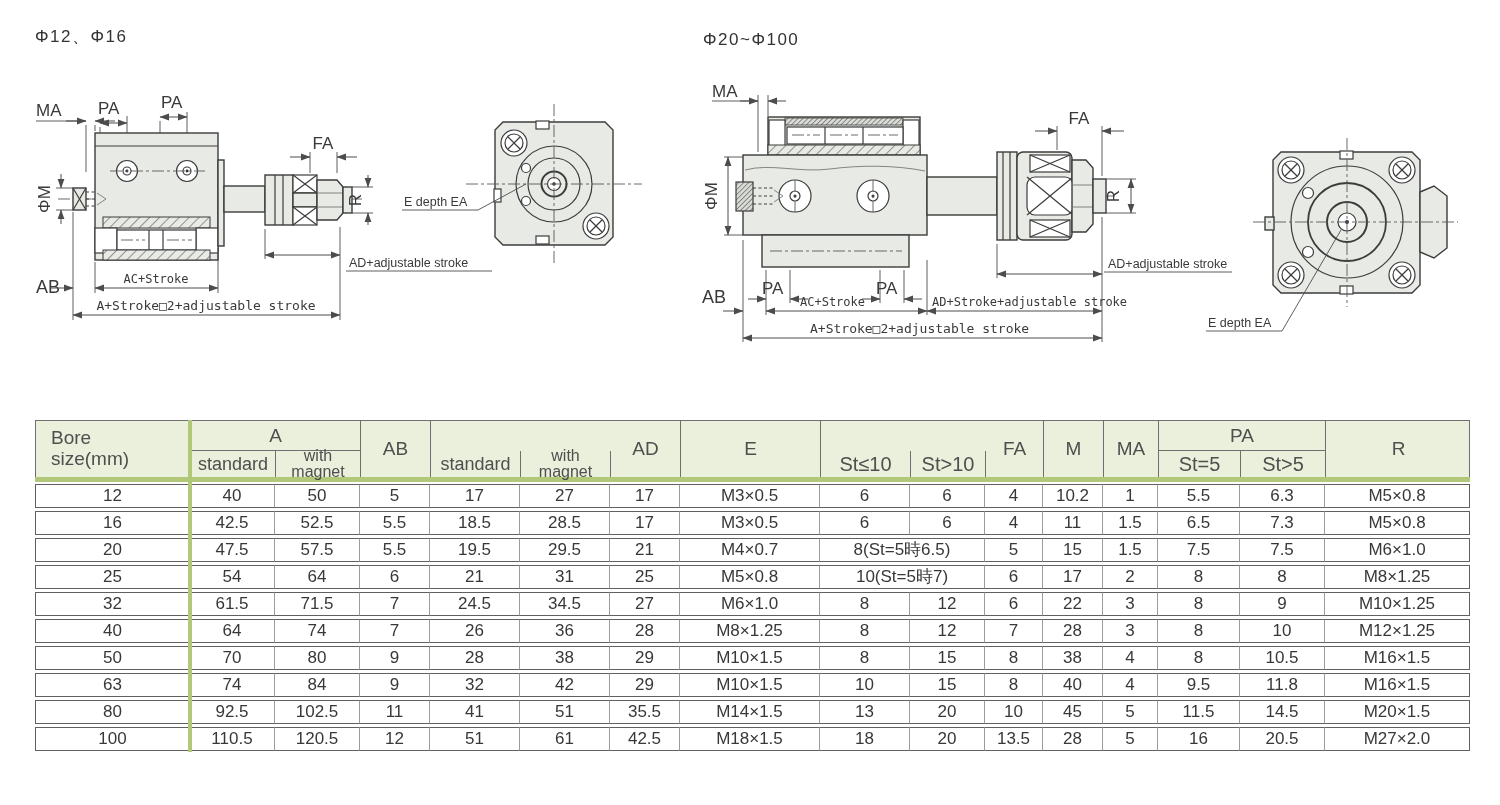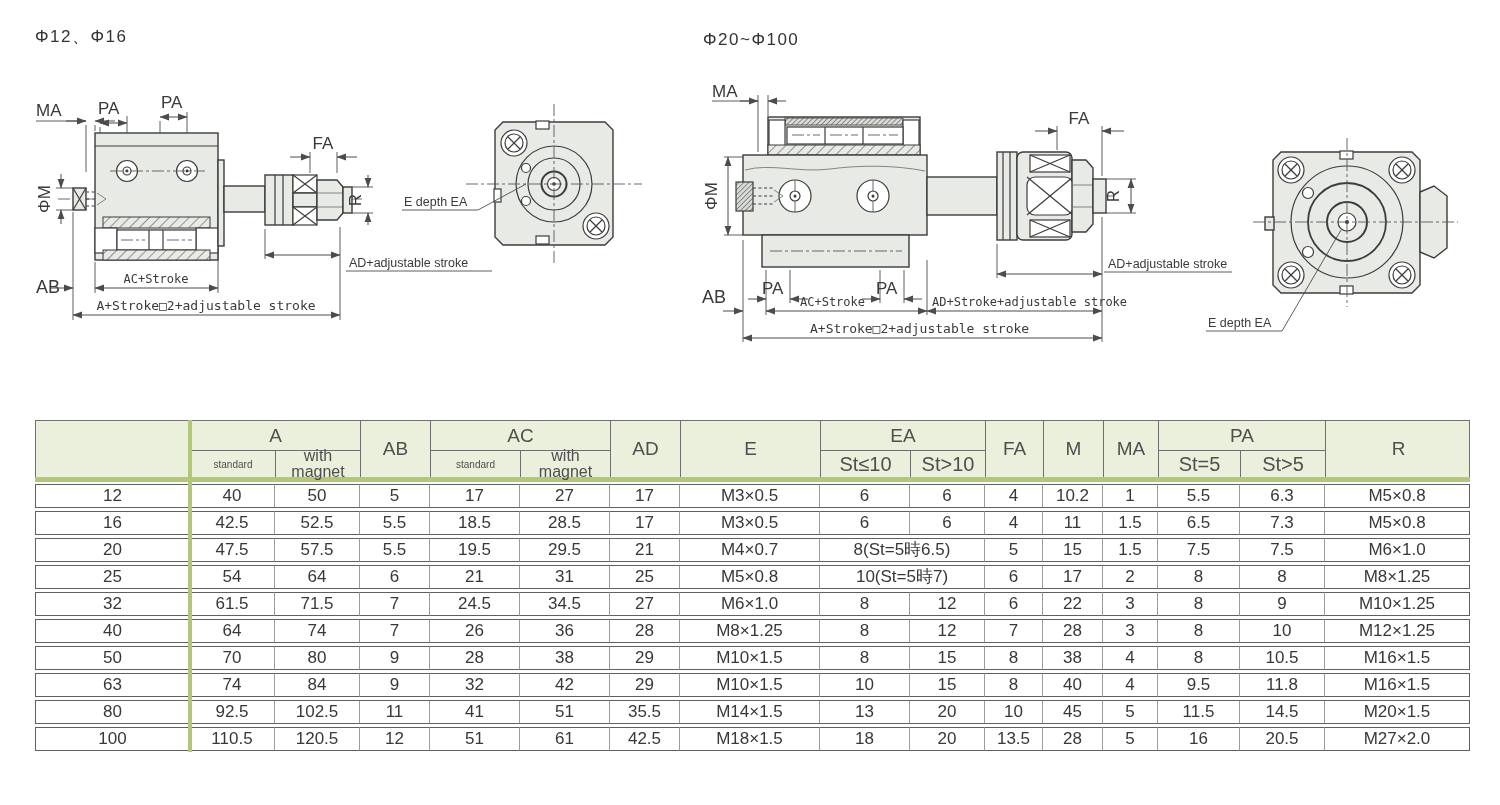--- a/index.html
+++ b/index.html
@@ -28,21 +28,21 @@
                     letter-spacing:1.5px; }
 
   
   .table-wrap { position:absolute; left:35px; top:420px; width:1435px; }
   .t-grid-cols { grid-template-columns:155px 85px 85px 70px 90px 90px 70px 140px 90px 75px 58px 60px 55px 82px 85px 145px; }
   .t-header { display:grid; grid-template-rows:30px 26px; background:#eaf0db;
               border:1.5px solid #6f6f6f; border-bottom:none; position:relative; }
   .th { display:flex; align-items:center; justify-content:center; color:#4f4f4f;
         border-right:1px solid #6f6f6f; font-size:19px; text-align:center; }
   .th-group { border-bottom:1px solid #6f6f6f; }
-  .th-sub-std { font-size:10px; }
+  .th-sub-std { font-size:18px; }
   .th-sub-mag { font-size:16px; line-height:1.0; padding:0 6px; }
   .th-st { font-size:20px; }
   .th-bore { grid-column:1; grid-row:1/3; justify-content:flex-start; padding-left:15px;
              text-align:left; line-height:1.1; border-right:none; }
   .th-a  { grid-column:2/4; grid-row:1; }  .th-a-std{grid-column:2;grid-row:2;} .th-a-mag{grid-column:3;grid-row:2;}
   .th-ab { grid-column:4; grid-row:1/3; }
   .th-ac { grid-column:5/7; grid-row:1; }  .th-ac-std{grid-column:5;grid-row:2;} .th-ac-mag{grid-column:6;grid-row:2;}
   .th-ad { grid-column:7; grid-row:1/3; }
   .th-e  { grid-column:8; grid-row:1/3; }
   .th-ea { grid-column:9/11; grid-row:1; } .th-ea-1{grid-column:9;grid-row:2;} .th-ea-2{grid-column:10;grid-row:2;}
@@ -384,30 +384,32 @@
     <text class="note" x="1208" y="327">E depth EA</text>
     <line class="ext" x1="1206" y1="331" x2="1282" y2="331"></line>
     <line class="ext" x1="1282" y1="331" x2="1341" y2="230"></line>
   </g>
 </svg>
 
 <div class="table-wrap">
   <div class="green-vline"></div>
 
   <div class="t-header t-grid-cols">
+    <div class="th th-bore">
+      <span><span>Bore</span><br>
+            <span>size(mm)</span></span>
+    </div>
     <div class="th th-group th-a">A</div>
     <div class="th th-sub-std th-a-std">standard</div>
     <div class="th th-sub-mag th-a-mag">with magnet</div>
     <div class="th th-ab">AB</div>
-    <div class="th th-group th-ac">AC</div>
     <div class="th th-sub-std th-ac-std">standard</div>
     <div class="th th-sub-mag th-ac-mag">with magnet</div>
     <div class="th th-ad">AD</div>
     <div class="th th-e">E</div>
-    <div class="th th-group th-ea">EA</div>
     <div class="th th-st th-ea-1">St≤10</div>
     <div class="th th-st th-ea-2">St&gt;10</div>
     <div class="th th-fa">FA</div>
     <div class="th th-m">M</div>
     <div class="th th-ma">MA</div>
     <div class="th th-group th-pa">PA</div>
     <div class="th th-st th-pa-1">St=5</div>
     <div class="th th-st th-pa-2">St&gt;5</div>
     <div class="th th-r">R</div>
   </div>

